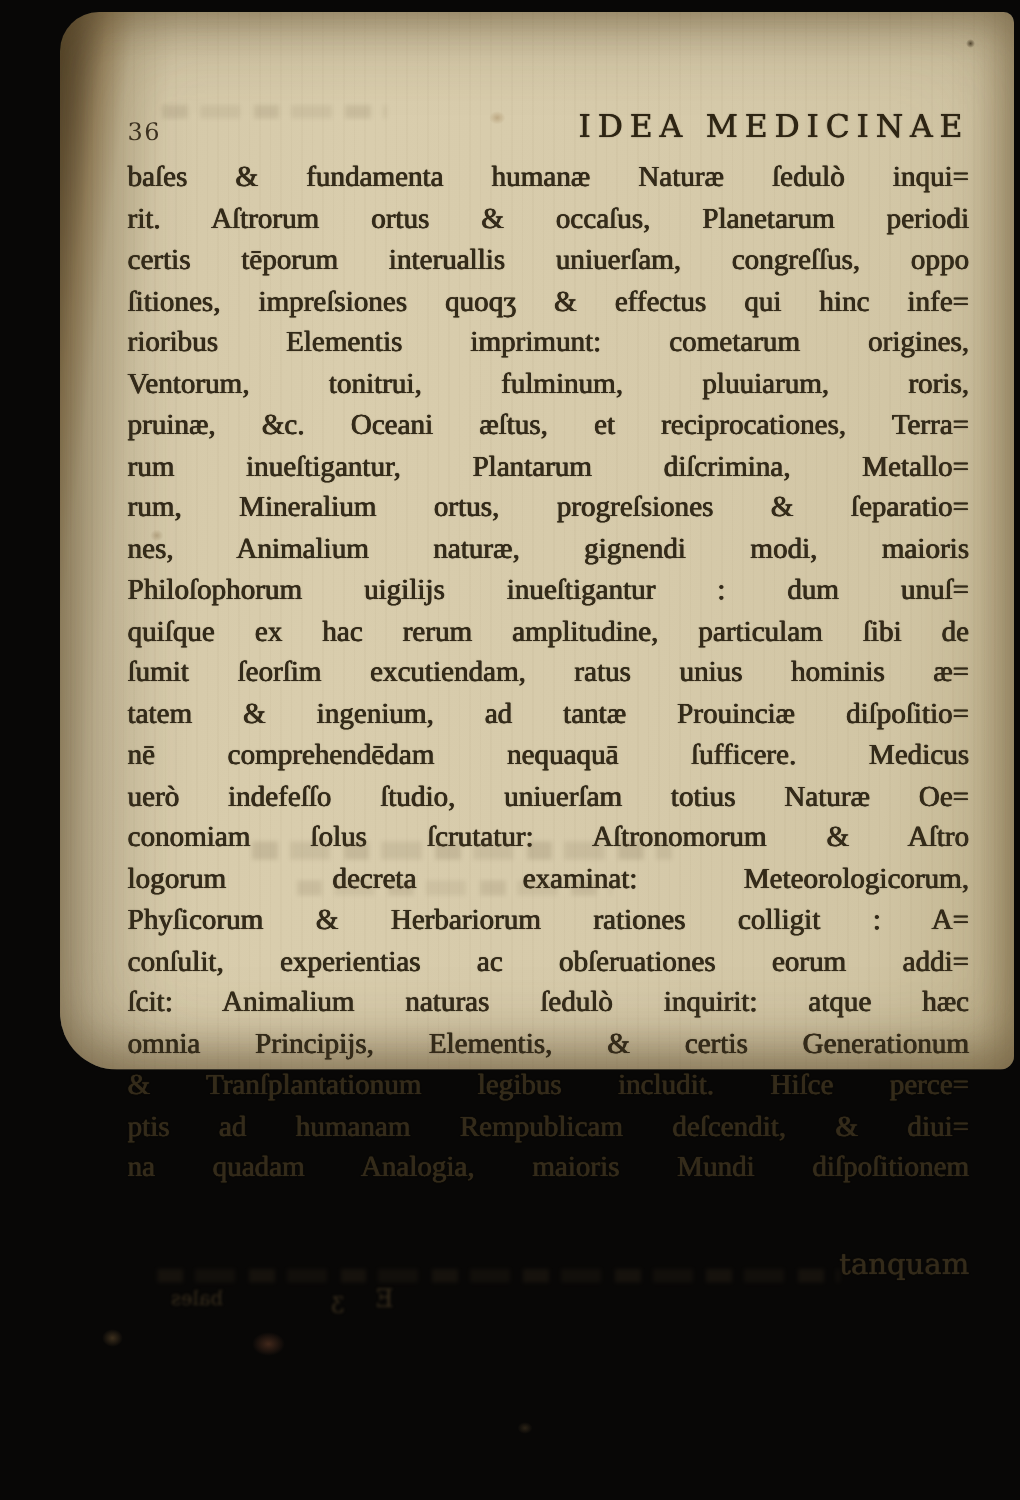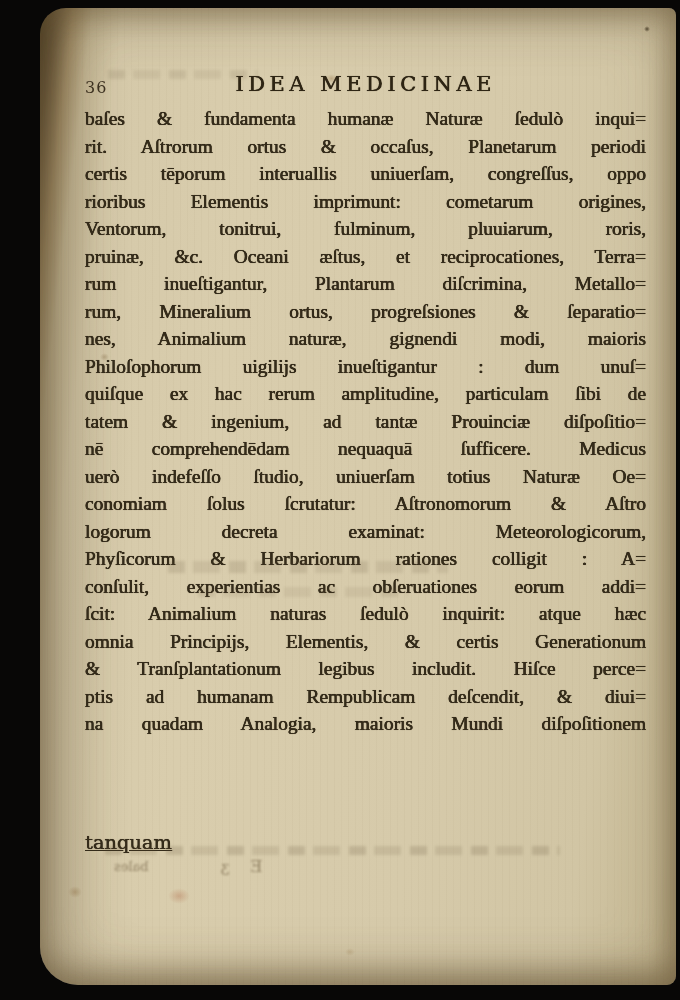--- a/index.html
+++ b/index.html
@@ -3,62 +3,61 @@
 <meta charset="utf-8">
 <style>
   html,body{margin:0;padding:0;}
   body{
     width:680px;height:1000px;overflow:hidden;position:relative;
     background:#080706;
     font-family:"DejaVu Serif","Liberation Serif",serif;
   }
   
   .paper{
-    position:absolute;left:40px;top:8px;width:636px;height:977px;
+    position:absolute;left:40px;top:8px;width:636px;height:705px;
     border-radius:26px 7px 9px 38px;
     background:
       repeating-linear-gradient(90deg, rgba(125,105,70,.045) 0 1px, rgba(0,0,0,0) 1px 7px),
       linear-gradient(97deg,#42361f 0%,#6b5a3e 2%,#a8946e 4.5%,#c7ba98 7%,#d5c9a9 11%,#d9cdad 30%,#d6caaa 62%,#d1c5a4 85%,#c6b995 96%,#baac87 100%);
     box-shadow:
       inset 0 0 65px rgba(112,94,60,.28),
       inset 30px 0 55px rgba(72,57,30,.30),
       inset -12px 0 28px rgba(118,98,62,.25),
       inset 0 -14px 26px rgba(96,80,50,.33),
       inset 0 10px 22px rgba(104,88,56,.22);
   }
   
   .folio{
     position:absolute;left:45px;top:70px;width:60px;
     font-size:16px;color:#3c3category;color:#3c3120;
     letter-spacing:1px;
   }
   .running-head{
     position:absolute;left:45px;top:64px;width:561px;
-    text-align:center;font-size:21px;letter-spacing:4.5px;
+    text-align:right;font-size:21px;letter-spacing:4.5px;
     color:#2e2514;
     text-shadow:.4px 0 currentColor,0 0 1px rgba(46,37,20,.55);
   }
   
   .textblock{
     position:absolute;left:45px;top:97px;width:561px;
     filter:blur(.22px);
     font-family:Liberation Serif, serif;
   }
   .line{
     height:27.5px;line-height:27.5px;
     font-size:19.4px;color:#342b1a;
     text-align:justify;text-align-last:justify;
     white-space:nowrap;
     text-shadow:.35px 0 currentColor,-.18px 0 currentColor,0 0 .9px rgba(52,43,28,.55);
   }
   .catchword{
     position:absolute;left:45px;top:823px;width:561px;
-    font-size:19.4px;color:#342b1a;
+    text-align:right;font-size:19.4px;color:#342b1a;
     text-shadow:.35px 0 currentColor,0 0 .9px rgba(52,43,28,.55);
-    text-decoration:underline;
   }
   
   .ghost-stripe{
     position:absolute;filter:blur(1.4px);opacity:.55;
     background:repeating-linear-gradient(90deg,
       rgba(88,72,46,.30) 0 17px, rgba(0,0,0,0) 17px 25px,
       rgba(88,72,46,.22) 25px 52px, rgba(0,0,0,0) 52px 61px);
   }
   .gs1{left:68px;top:62px;width:150px;height:9px;opacity:.4;}
   .gs2{left:128px;top:553px;width:280px;height:12px;opacity:.5;}
@@ -93,28 +92,30 @@
 <div class="paper">
 
   <div class="folio">36</div>
 
   <div class="running-head">IDEA MEDICINAE</div>
 
   <div class="textblock">
       <div class="line">baſes &amp; fundamenta humanæ Naturæ ſedulò inqui=</div>
       <div class="line">rit. Aſtrorum ortus &amp; occaſus, Planetarum periodi</div>
       <div class="line">certis tēporum interuallis uniuerſam, congreſſus, oppo</div>
+      <div class="line">ſitiones, impreſsiones quoqʒ &amp; effectus qui hinc infe=</div>
       <div class="line">rioribus Elementis imprimunt: cometarum origines,</div>
       <div class="line">Ventorum, tonitrui, fulminum, pluuiarum, roris,</div>
       <div class="line">pruinæ, &amp;c. Oceani æſtus, et reciprocationes, Terra=</div>
       <div class="line">rum inueſtigantur, Plantarum diſcrimina, Metallo=</div>
       <div class="line">rum, Mineralium ortus, progreſsiones &amp; ſeparatio=</div>
       <div class="line">nes, Animalium naturæ, gignendi modi, maioris</div>
       <div class="line">Philoſophorum uigilijs inueſtigantur : dum unuſ=</div>
       <div class="line">quiſque ex hac rerum amplitudine, particulam ſibi de</div>
+      <div class="line">ſumit ſeorſim excutiendam, ratus unius hominis æ=</div>
       <div class="line">tatem &amp; ingenium, ad tantæ Prouinciæ diſpoſitio=</div>
       <div class="line">nē comprehendēdam nequaquā ſufficere. Medicus</div>
       <div class="line">uerò indefeſſo ſtudio, uniuerſam totius Naturæ Oe=</div>
       <div class="line">conomiam ſolus ſcrutatur: Aſtronomorum &amp; Aſtro</div>
       <div class="line">logorum decreta examinat: Meteorologicorum,</div>
       <div class="line">Phyſicorum &amp; Herbariorum rationes colligit : A=</div>
       <div class="line">conſulit, experientias ac obſeruationes eorum addi=</div>
       <div class="line">ſcit: Animalium naturas ſedulò inquirit: atque hæc</div>
       <div class="line">omnia Principijs, Elementis, &amp; certis Generationum</div>
       <div class="line">&amp; Tranſplantationum legibus includit. Hiſce perce=</div>

